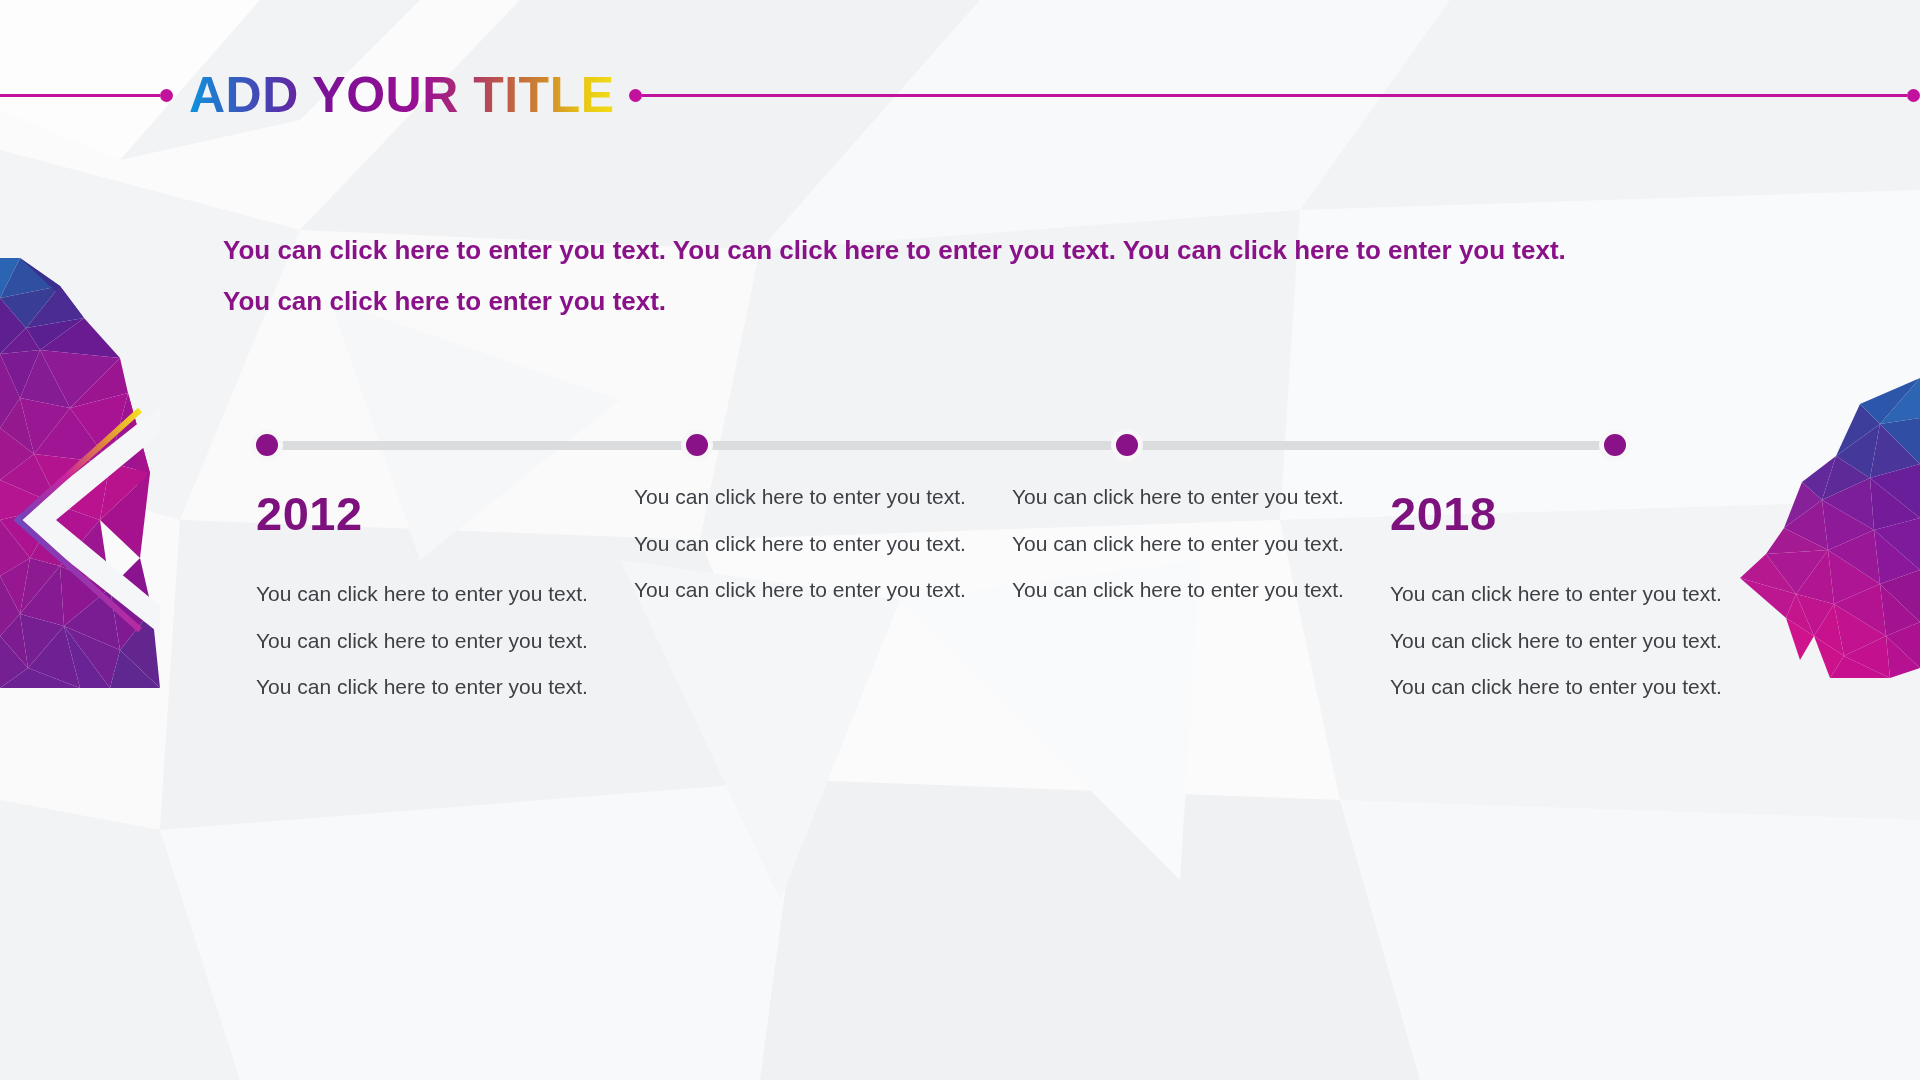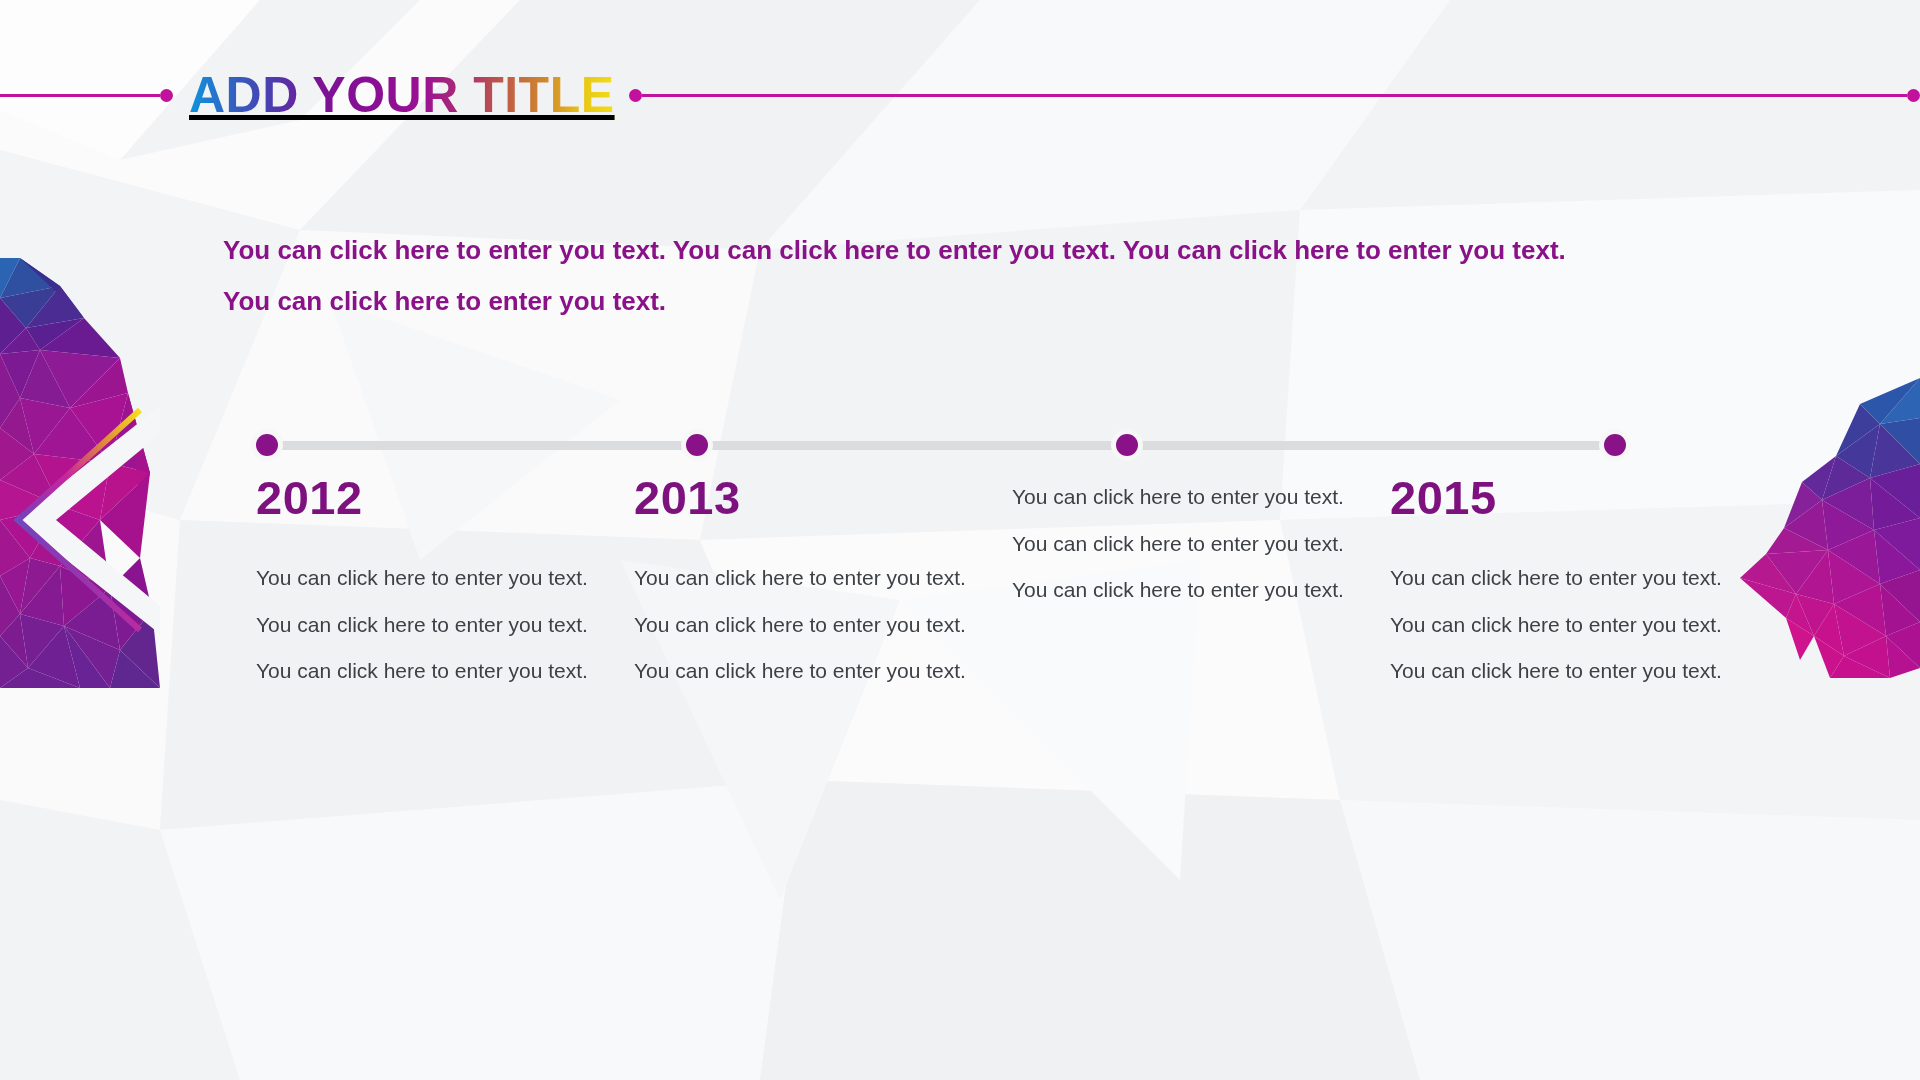--- a/index.html
+++ b/index.html
@@ -13,21 +13,21 @@
   #bg-poly{position:absolute;inset:0;width:1920px;height:1080px;z-index:0;}
 
   
   #deco-left{position:absolute;left:0;top:258px;width:160px;height:430px;z-index:1;}
   #deco-right{position:absolute;right:0;top:378px;width:180px;height:300px;z-index:1;}
   #deco-topleft{position:absolute;left:0;top:0;width:420px;height:160px;z-index:0;}
 
   
   .title-row{
     position:absolute;left:0;top:64px;width:1920px;height:62px;z-index:3;
-    display:flex;align-items:center;text-decoration:underline;
+    display:flex;align-items:center;
   }
   .title-line{height:3px;background:#c2119c;flex:0 0 auto;}
   .title-line.left{width:160px;}
   .title-line.right{flex:1 1 auto;}
   .title-dot{
     width:13px;height:13px;border-radius:50%;background:#c2119c;flex:0 0 auto;
   }
   .title-dot.end{margin-right:0;}
   .slide-title{
     font-size:50px;font-weight:bold;letter-spacing:0.5px;
@@ -63,21 +63,21 @@
     background:#dadcde;border-radius:1px;
   }
   .tl-dot{
     position:absolute;top:34px;width:22px;height:22px;border-radius:50%;
     background:#8a1288;box-shadow:0 0 0 5px #f7f7f8;
   }
   .cols{position:absolute;left:0;top:74px;width:100%;display:flex;}
   .col{width:422px;margin-right:8px;}
   .col-year{
     font-size:47px;font-weight:bold;color:#7d127f;line-height:1;
-    margin:0 0 34px 0;letter-spacing:0.5px;
+    margin:16px 0 34px 0;letter-spacing:0.5px;
   }
   .col-text{
     font-size:21px;color:#3d4145;line-height:2.22;width:370px;margin:0;
   }
 </style>
 </head>
 <body>
 
 <svg id="bg-poly" viewBox="0 0 1920 1080" preserveAspectRatio="none">
   <rect x="0" y="0" width="1920" height="1080" fill="#f5f6f7"></rect>
@@ -127,28 +127,27 @@
   <div class="tl-dot" style="left:430px;"></div>
   <div class="tl-dot" style="left:860px;"></div>
   <div class="tl-dot" style="left:1348px;"></div>
 
   <div class="cols">
     <div class="col">
       <div class="col-year">2012</div>
       <div class="col-text">You can click here to enter you text. You can click here to enter you text. You can click here to enter you text.</div>
     </div>
     <div class="col">
-      <div class="col-year">2013</div>
-      <div class="col-text">You can click here to enter you text. You can click here to enter you text. You can click here to enter you text.</div>
-    </div>
-    <div class="col">
-      <div class="col-text">You can click here to enter you text. You can click here to enter you text. You can click here to enter you text.</div>
-    </div>
-    <div class="col">
-      <div class="col-year">2015</div>
+      <div class="col-text">You can click here to enter you text. You can click here to enter you text. You can click here to enter you text.</div>
+    </div>
+    <div class="col">
+      <div class="col-text">You can click here to enter you text. You can click here to enter you text. You can click here to enter you text.</div>
+    </div>
+    <div class="col">
+      <div class="col-year">2018</div>
       <div class="col-text">You can click here to enter you text. You can click here to enter you text. You can click here to enter you text.</div>
     </div>
   </div>
 </div>
 
 <svg id="deco-left" viewBox="0 0 160 430" preserveAspectRatio="none">
   <defs>
     <linearGradient id="triStroke" x1="1" y1="0" x2="0" y2="1">
       <stop offset="0%" stop-color="#f5e01c"></stop>
       <stop offset="22%" stop-color="#e08a3a"></stop>

